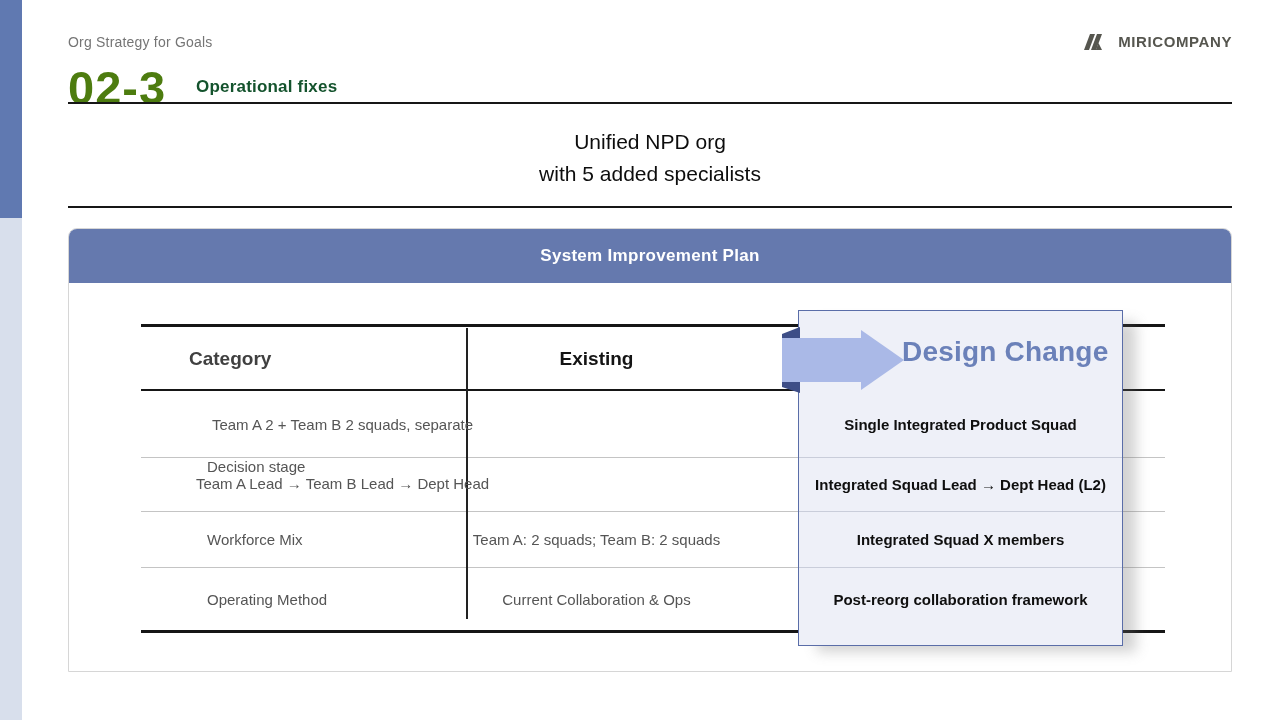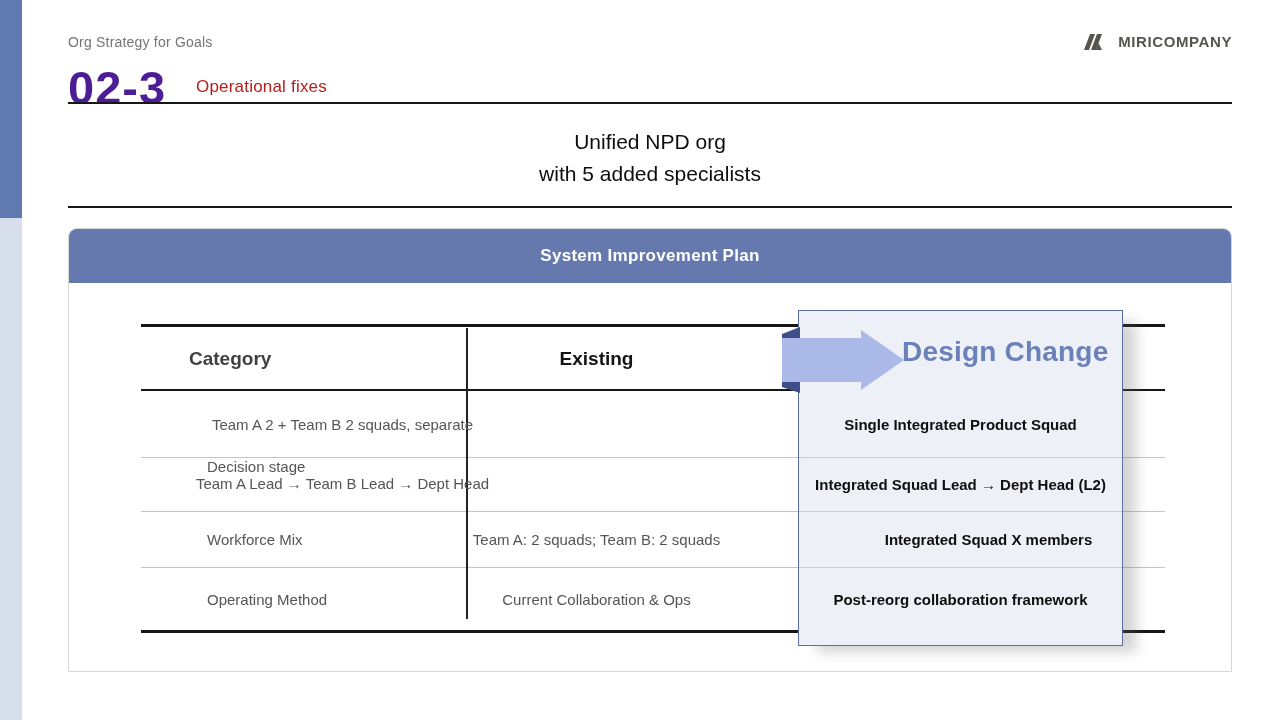--- a/index.html
+++ b/index.html
@@ -10,22 +10,22 @@
   }
   .abs{position:absolute;}
 
   
   .strip-blue{left:0;top:0;width:22px;height:218px;background:#6079b1;}
   .strip-light{left:0;top:218px;width:22px;height:502px;background:#d8dfec;}
 
   
   .eyebrow{left:68px;top:34px;font-size:14px;color:#757575;letter-spacing:.2px;}
   .bignum-clip{left:68px;top:60px;width:130px;height:43px;overflow:hidden;}
-  .bignum{font-size:47px;font-weight:800;color:#4c1d95;line-height:1.18;letter-spacing:1px;}
-  .section-title{left:196px;top:77px;font-size:17px;font-weight:400;color:#b91c1c;letter-spacing:.2px;}
+  .bignum{font-size:47px;font-weight:800;color:#4d7c0f;line-height:1.18;letter-spacing:1px;}
+  .section-title{left:196px;top:77px;font-size:17px;font-weight:700;color:#14532d;letter-spacing:.2px;}
   .rule{left:68px;width:1164px;height:2px;background:#161616;}
   .rule1{top:102px;}
   .rule2{top:206px;}
   .headline{left:68px;top:126px;width:1164px;text-align:center;
     font-size:21px;color:#0d0d0d;line-height:32px;}
 
   
   .logo{right:48px;top:33px;display:flex;align-items:center;gap:11px;}
   .logo-text{font-size:15px;font-weight:700;color:#56564f;letter-spacing:.6px;}
 
@@ -62,21 +62,21 @@
   .dbox{left:729px;top:81px;width:325px;height:336px;background:#eef0f8;
     border:1.5px solid #5a6da8;box-sizing:border-box;
     box-shadow:16px 9px 12px -3px rgba(110,110,110,.30);}
   .dsep{left:0;width:100%;height:1px;background:#c9cdda;}
   .dsep1{top:146px;} .dsep2{top:200px;} .dsep3{top:256px;}
   .dtitle{left:103px;top:0;height:81px;display:flex;align-items:center;
     font-size:28px;font-weight:800;color:#6b81b9;letter-spacing:.2px;text-align:center;}
   .dcell{left:0;width:100%;display:flex;align-items:center;justify-content:center;
     font-size:15px;font-weight:700;color:#0f0f0f;text-align:center;}
   .dcell-1{top:81px;height:65px;} .dcell-2{top:147px;height:53px;}
-  .dcell-3{top:201px;height:55px;padding-left:28px;} .dcell-4{top:257px;height:62px;}
+  .dcell-3{top:201px;height:55px;} .dcell-4{top:257px;height:62px;}
   .arrow-wrap{left:-18px;top:13px;width:126px;height:70px;}
 </style>
 </head>
 <body>
 
 <div class="abs strip-blue"></div>
 <div class="abs strip-light"></div>
 
 <div class="abs eyebrow">Org Strategy for Goals</div>
 

